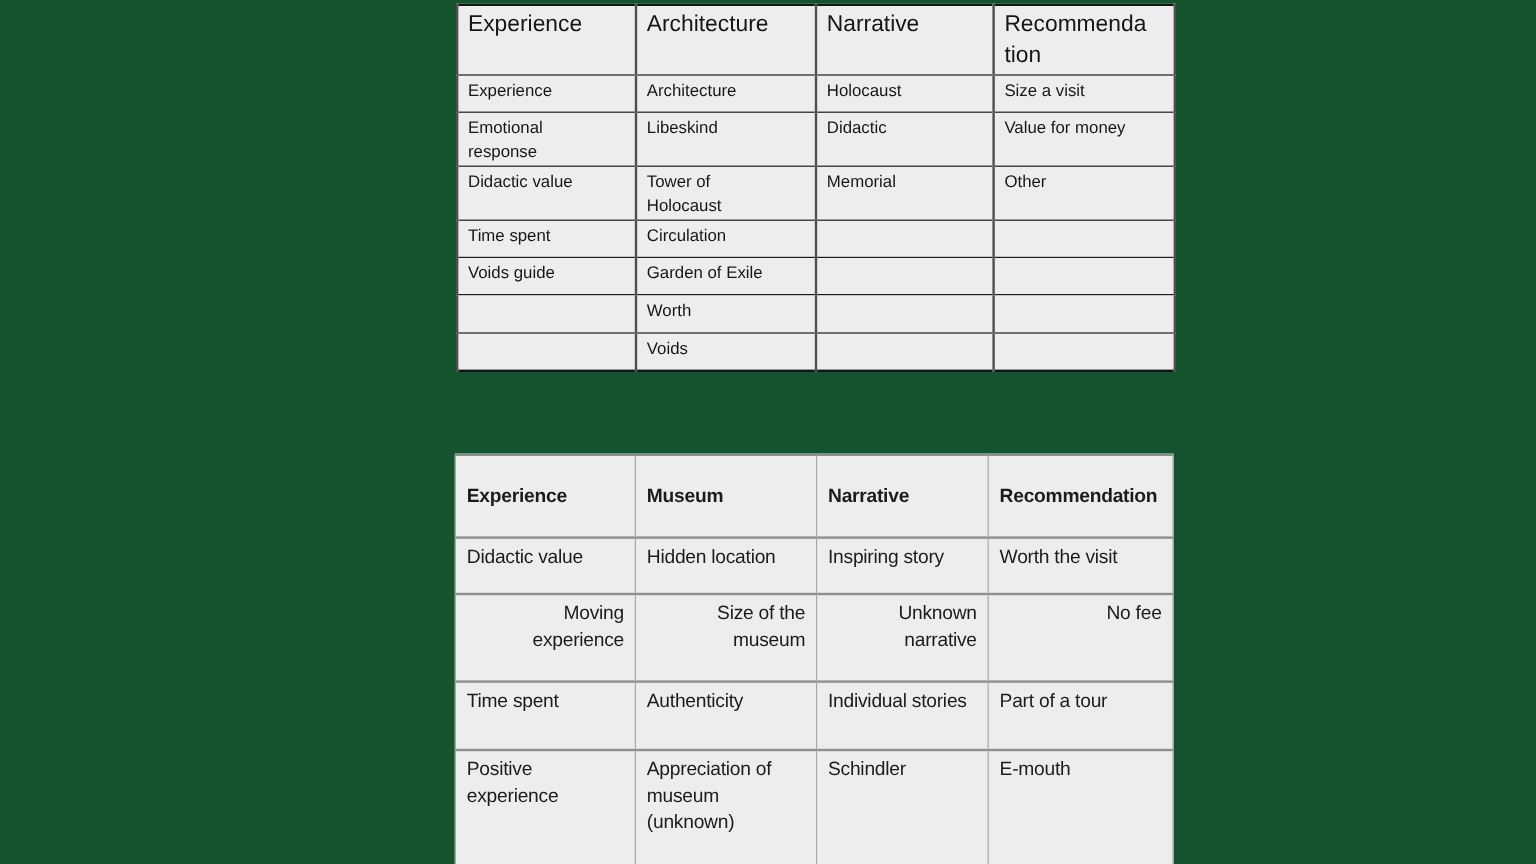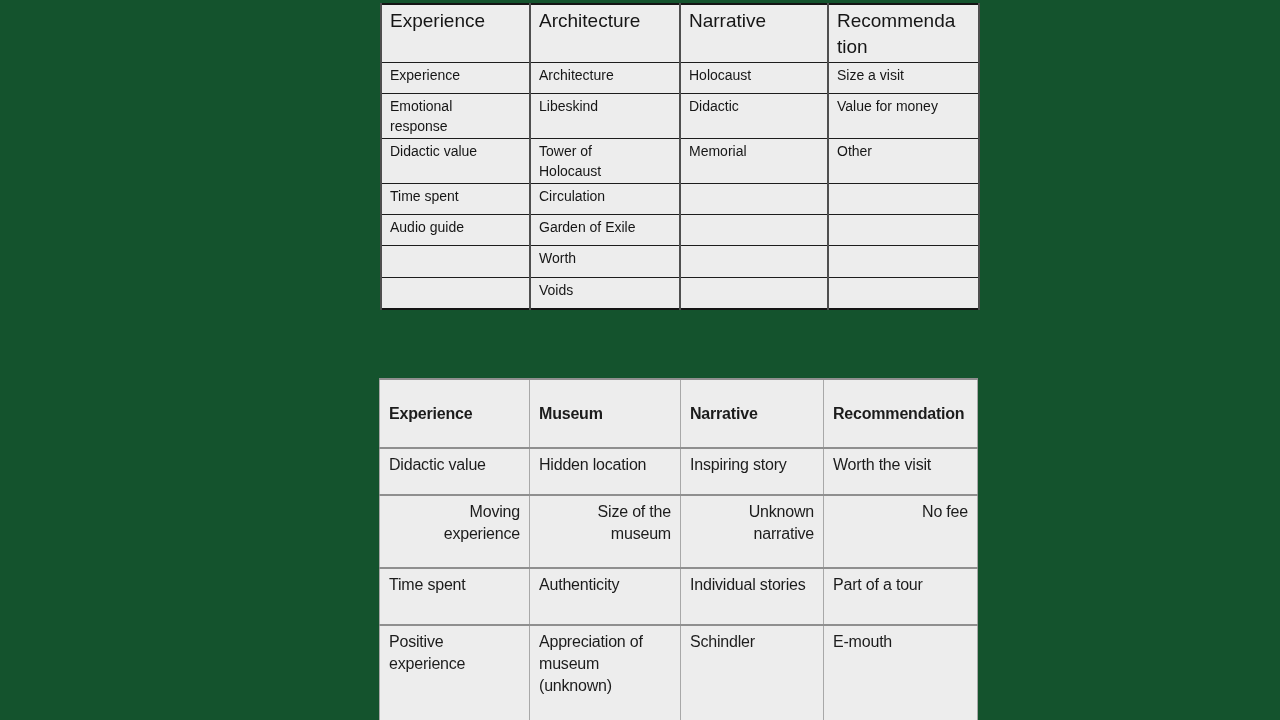--- a/index.html
+++ b/index.html
@@ -135,21 +135,21 @@
         <td>Memorial</td>
         <td>Other</td>
       </tr>
       <tr>
         <td>Time spent</td>
         <td>Circulation</td>
         <td></td>
         <td></td>
       </tr>
       <tr>
-        <td>Audio guide</td>
+        <td>Voids guide</td>
         <td>Garden of Exile</td>
         <td></td>
         <td></td>
       </tr>
       <tr>
         <td></td>
         <td>Worth</td>
         <td></td>
         <td></td>
       </tr>

